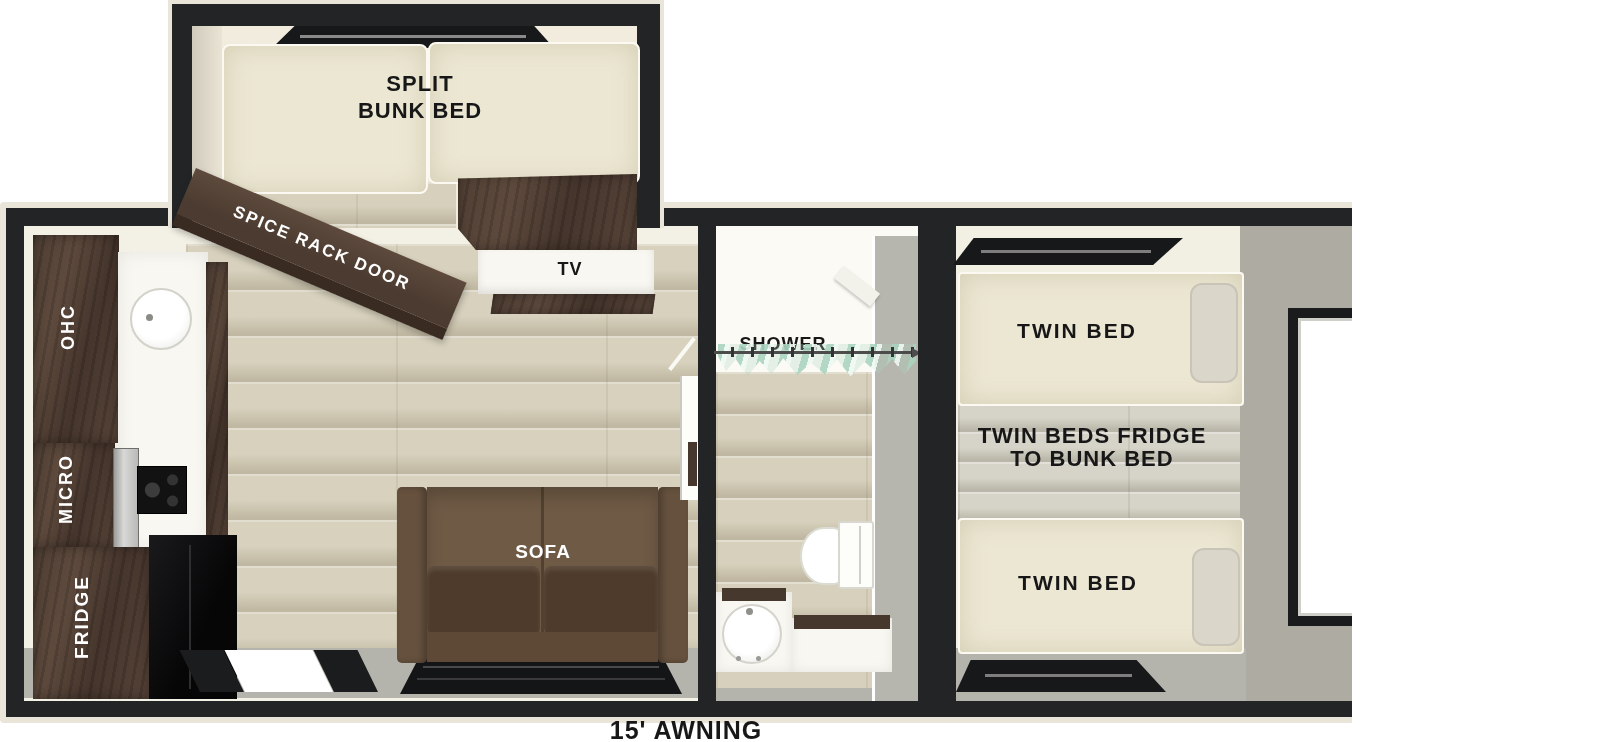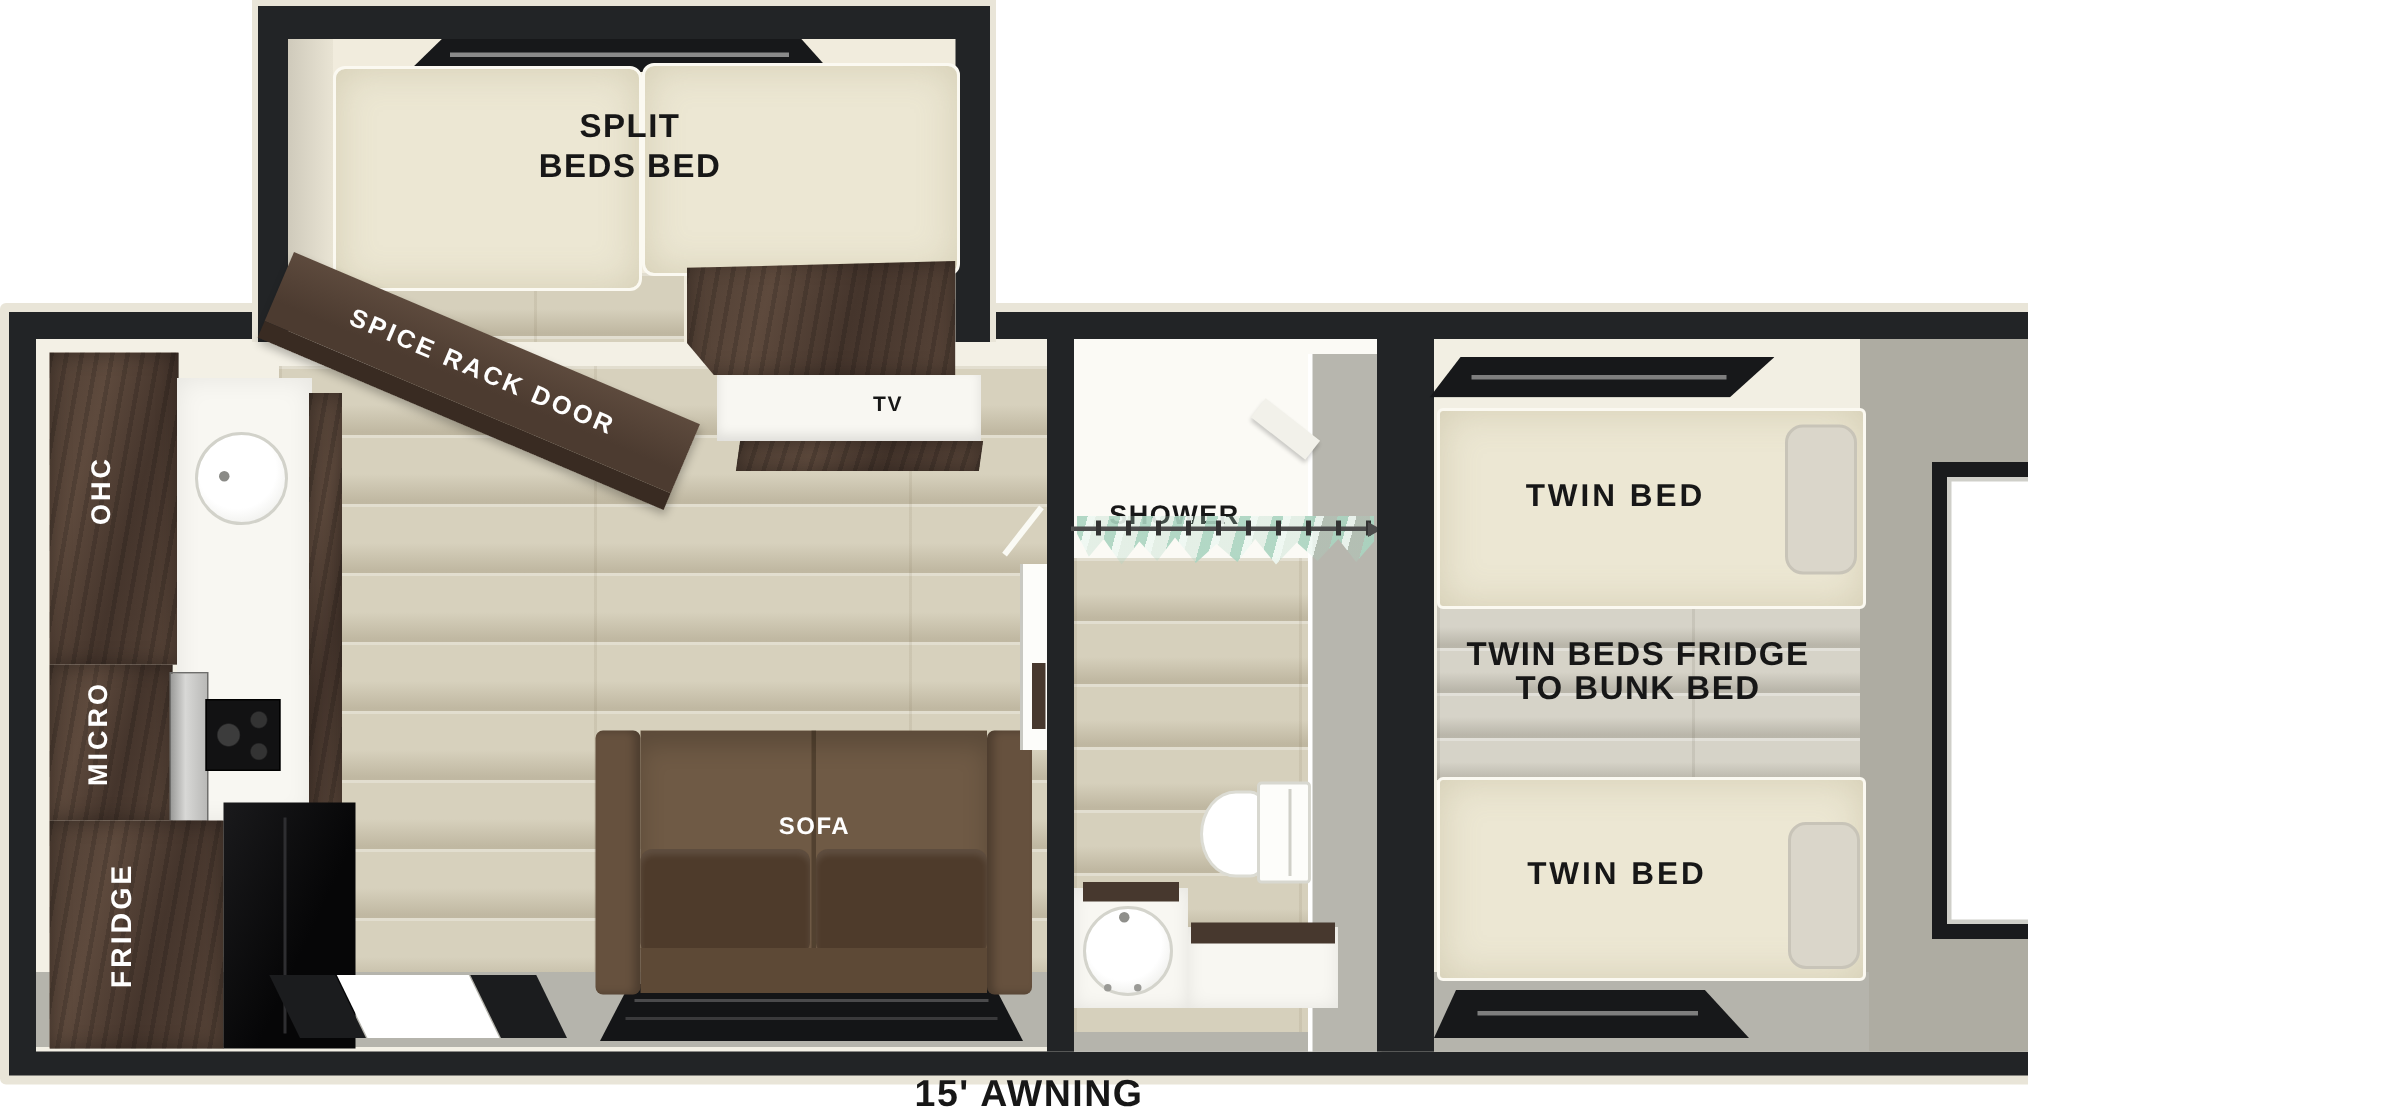--- a/index.html
+++ b/index.html
@@ -52,21 +52,21 @@
   <div class="abs wood" style="left:206px;top:182px;width:250px;height:46px;"></div>
 
   <div class="abs" style="left:272px;top:26px;width:282px;height:22px;background:#17181a;clip-path:polygon(8% 0,93% 0,100% 100%,0 100%);">
     <div class="abs" style="left:10%;top:9px;width:80%;height:3px;background:#8a8a8a;"></div>
   </div>
 
   <div class="abs mattress" style="left:222px;top:44px;width:202px;height:146px;"></div>
   <div class="abs mattress" style="left:428px;top:42px;width:208px;height:138px;"></div>
   <div class="lbl" style="left:420px;top:97px;font-size:22px;line-height:27px;">
     <span>SPLIT</span><br>
-    <span>BEDS BED</span>
+    <span>BUNK BED</span>
   </div>
 
   <div class="abs wood-big" style="left:186px;top:244px;width:512px;height:410px;"></div>
   <div class="abs grayfloor" style="left:24px;top:648px;width:674px;height:50px;"></div>
 
   <div class="abs darkwood" style="left:33px;top:235px;width:86px;height:208px;"></div>
   <div class="lbl lbl-white vlabel" style="left:68px;top:327px;font-size:18px;letter-spacing:2px;">OHC</div>
 
   <div class="abs white-panel" style="left:118px;top:252px;width:90px;height:296px;box-shadow:inset 0 0 18px rgba(0,0,0,0.08);"></div>
   <div class="abs" style="left:130px;top:288px;width:58px;height:58px;border-radius:50%;background:radial-gradient(circle at 45% 40%, #ffffff 0 55%, #e4e4de 100%);border:2px solid #d2d2ca;"></div>
@@ -85,42 +85,42 @@
   <div class="abs" style="left:149px;top:535px;width:88px;height:164px;background:linear-gradient(115deg,#1a1a1c,#060607 60%);">
     <div class="abs" style="left:46%;top:6%;width:2px;height:88%;background:#2e2e31;"></div>
   </div>
 
   <div class="abs" style="left:200px;top:650px;width:44px;height:42px;background:#1b1c1e;transform:skewX(26deg);transform-origin:left bottom;"></div>
   <div class="abs" style="left:245px;top:650px;width:88px;height:42px;background:#ffffff;transform:skewX(26deg);transform-origin:left bottom;"></div>
   <div class="abs" style="left:334px;top:650px;width:44px;height:42px;background:#1b1c1e;transform:skewX(26deg);transform-origin:left bottom;"></div>
 
   <div class="abs darkwood" style="left:458px;top:174px;width:179px;height:76px;clip-path:polygon(0 6%,100% 0,100% 100%,10% 100%,0 72%);"></div>
   <div class="abs white-panel" style="left:478px;top:250px;width:176px;height:44px;box-shadow:inset 0 -4px 8px rgba(0,0,0,0.10);"></div>
-  <div class="lbl" style="left:592px;top:269px;font-size:14px;">TV</div>
+  <div class="lbl" style="left:570px;top:269px;font-size:18px;">TV</div>
   <div class="abs darkwood" style="left:492px;top:294px;width:162px;height:20px;transform:skewX(-8deg);"></div>
 
   <div class="abs" style="left:196px;top:168px;width:294px;height:50px;transform:rotate(23deg);transform-origin:left top;
        background:linear-gradient(180deg,#5d4a3d 0%,#4c3b30 70%);border-bottom:12px solid #392b22;
        box-shadow:2px 3px 6px rgba(0,0,0,0.25);">
     <div class="lbl lbl-white" style="left:50%;top:50%;font-size:17px;letter-spacing:2px;">SPICE RACK DOOR</div>
   </div>
 
   <div class="abs" style="left:400px;top:656px;width:282px;height:38px;background:#141517;clip-path:polygon(7% 0,93% 0,100% 100%,0 100%);">
     <div class="abs" style="left:8%;top:10px;width:84%;height:2px;background:#4a4a4c;"></div>
     <div class="abs" style="left:6%;top:22px;width:88%;height:2px;background:#3a3a3c;"></div>
   </div>
   <div class="abs" style="left:397px;top:487px;width:30px;height:176px;background:#66513e;border-radius:5px;box-shadow:inset -4px 0 6px rgba(0,0,0,0.25);"></div>
   <div class="abs" style="left:658px;top:487px;width:30px;height:176px;background:#66513e;border-radius:5px;box-shadow:inset 4px 0 6px rgba(0,0,0,0.25);"></div>
   <div class="abs" style="left:427px;top:487px;width:231px;height:146px;background:#6f5a45;box-shadow:inset 0 10px 16px rgba(0,0,0,0.18);">
     <div class="abs" style="left:114px;top:0;width:3px;height:100%;background:rgba(30,20,10,0.35);"></div>
   </div>
   <div class="abs" style="left:427px;top:566px;width:113px;height:70px;background:#4e3b2b;border-radius:8px;box-shadow:inset 0 4px 4px rgba(255,255,255,0.10);"></div>
   <div class="abs" style="left:544px;top:566px;width:114px;height:70px;background:#4e3b2b;border-radius:8px;box-shadow:inset 0 4px 4px rgba(255,255,255,0.10);"></div>
   <div class="abs" style="left:427px;top:632px;width:231px;height:30px;background:#5d4936;"></div>
-  <div class="lbl lbl-white" style="left:543px;top:552px;font-size:16px;">SOFA</div>
+  <div class="lbl lbl-white" style="left:543px;top:552px;font-size:19px;">SOFA</div>
 
   <div class="abs" style="left:680px;top:376px;width:18px;height:124px;background:#fdfdfa;border-left:2px solid #c9c9c2;"></div>
   <div class="abs" style="left:662px;top:352px;width:40px;height:4px;background:#fafaf4;transform:rotate(-52deg);"></div>
   <div class="abs wall" style="left:698px;top:226px;width:18px;height:475px;"></div>
   <div class="abs" style="left:688px;top:442px;width:9px;height:44px;background:#47382e;"></div>
 
   <div class="abs" style="left:716px;top:226px;width:202px;height:475px;background:#fbfaf5;"></div>
   <div class="abs wood" style="left:716px;top:372px;width:158px;height:316px;"></div>
   <div class="abs grayfloor" style="left:716px;top:688px;width:158px;height:13px;"></div>
   <div class="abs" style="left:872px;top:236px;width:46px;height:465px;background:#b7b6ae;border-left:3px solid #ffffff;"></div>

